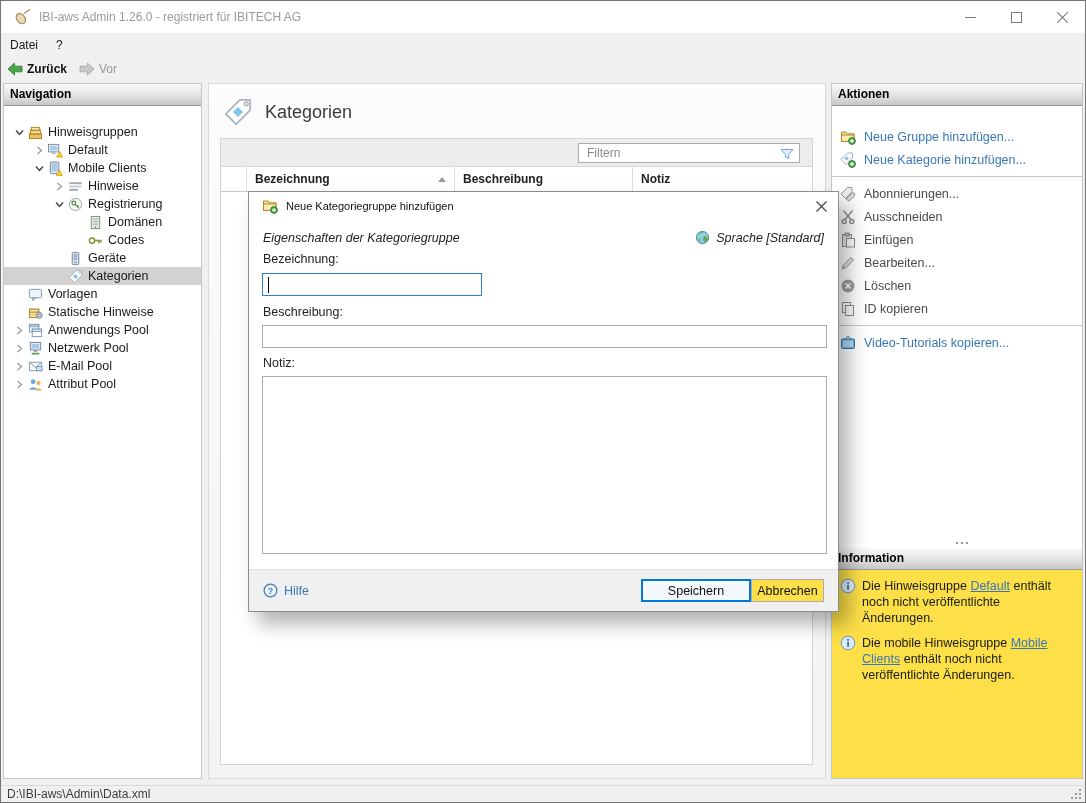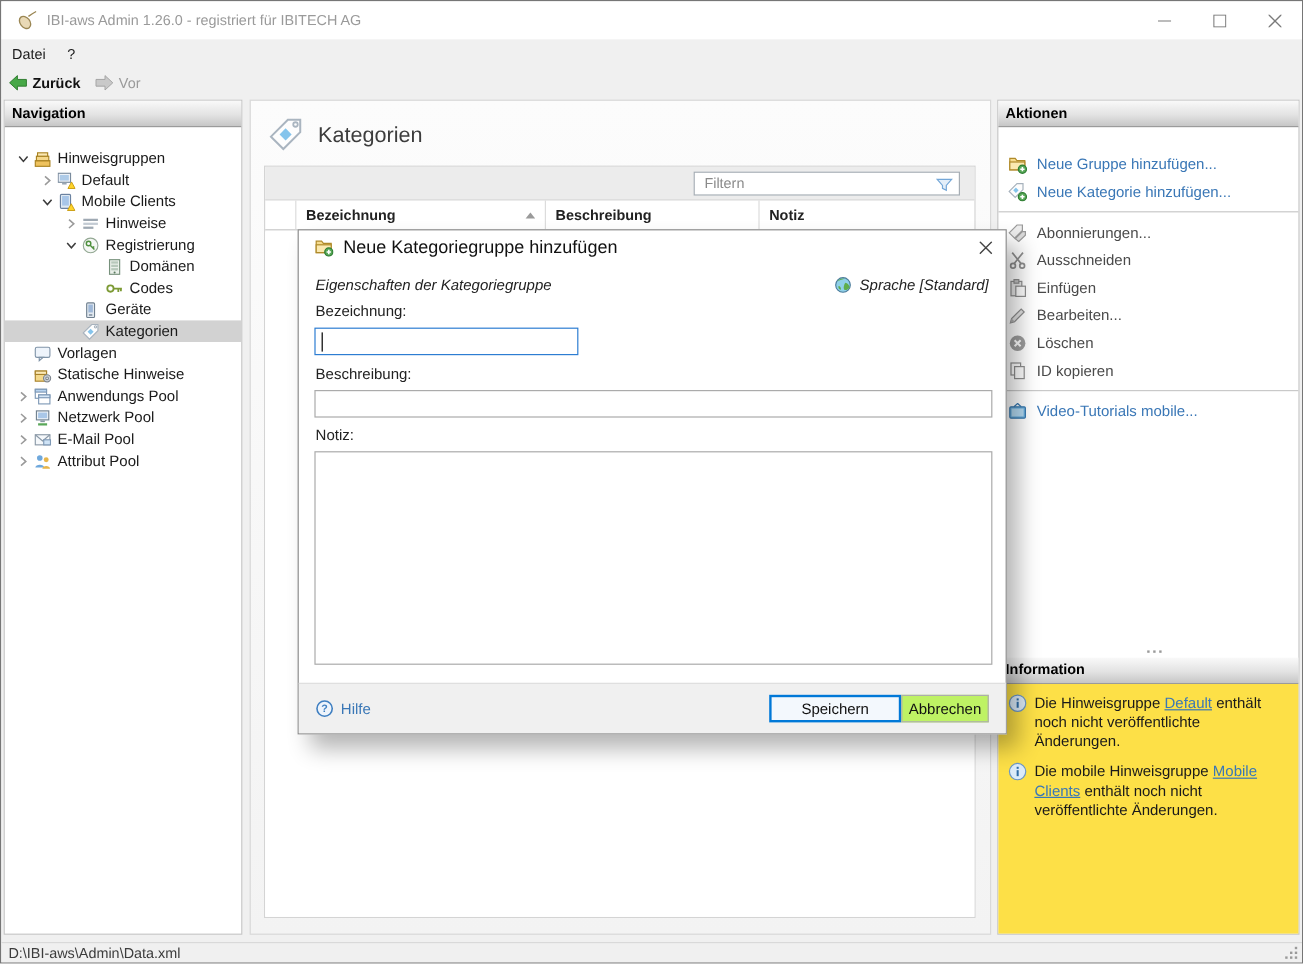--- a/index.html
+++ b/index.html
@@ -68,37 +68,37 @@
   .grip-row{height:11px;display:flex;align-items:center;justify-content:center;}
   .grip-dots{width:2px;height:2px;background:#9a9a9a;box-shadow:5px 0 0 #9a9a9a,10px 0 0 #9a9a9a;}
   .info-body{height:208px;background:#fde047;padding:8px 8px 0 8px;font-size:12.5px;color:#1a1a1a;line-height:16px;overflow:hidden;}
   .info-item{display:flex;gap:6px;margin-bottom:9px;}
   .info-item .iico{flex:none;width:16px;height:16px;margin-top:0;}
   .ilink{color:#3a77b6;text-decoration:underline;}
 
   
   .dialog{position:absolute;left:247px;top:190px;width:591px;height:421px;background:#fff;border:1px solid #8c8c8c;z-index:20;
           box-shadow:10px 12px 18px rgba(0,0,0,.30);}
-  .dlg-titlebar{height:28px;display:flex;align-items:center;padding-left:13px;gap:8px;font-size:15px;color:#111;}
+  .dlg-titlebar{height:28px;display:flex;align-items:center;padding-left:13px;gap:8px;font-size:11px;color:#111;}
   .dlg-close{margin-left:auto;width:34px;height:100%;display:flex;align-items:center;justify-content:center;color:#444;}
   .dlg-section{position:absolute;left:14px;right:14px;top:38px;display:flex;align-items:center;font-size:12.5px;color:#222;font-style:italic;}
   .lang{margin-left:auto;display:flex;align-items:center;gap:6px;}
   .dlg-label{position:absolute;left:14px;font-size:12.5px;color:#222;}
   .fld{position:absolute;background:#fff;}
   .fld input,.fld textarea{width:100%;height:100%;border:none;outline:none;font-family:inherit;font-size:12px;padding:2px 4px;resize:none;background:transparent;}
   .f-bez{left:13px;top:81px;width:220px;height:23px;border:1px solid #2d7dd2;}
   .caret{position:absolute;left:5px;top:3px;width:1px;height:16px;background:#000;}
   .f-bes{left:13px;top:133px;width:565px;height:23px;border:1px solid #ababab;}
   .f-not{left:13px;top:184px;width:565px;height:178px;border:1px solid #ababab;}
   .dlg-footer{position:absolute;left:0;right:0;bottom:0;height:42px;background:#f0f0f0;border-top:1px solid #dfdfdf;display:flex;align-items:center;padding:0 14px;}
   .help-link{display:flex;align-items:center;gap:6px;color:#3a77b6;font-size:12.5px;}
   .btns{margin-left:auto;display:flex;}
   .btn{height:23px;font-size:12.5px;display:flex;align-items:center;justify-content:center;font-family:inherit;}
   .btn-save{width:110px;background:#f3f8fd;border:2px solid #0078d7;color:#111;}
-  .btn-cancel{width:73px;background:#bef264;border:1px solid #adadad;color:#111;}
+  .btn-cancel{width:73px;background:#fde047;border:1px solid #adadad;color:#111;}
 
   
   .statusbar{position:absolute;left:0;right:0;bottom:0;height:17px;background:#f0f0f0;border-top:1px solid #d9d9d9;display:flex;align-items:center;font-size:12px;color:#3c3c3c;padding-left:6px;}
   .resize-grip{position:absolute;right:4px;bottom:3px;width:2px;height:2px;background:#9a9a9a;
     box-shadow:0 0 0 #9a9a9a,-4px 4px 0 #9a9a9a,0 4px 0 #9a9a9a,-8px 8px 0 #9a9a9a,-4px 8px 0 #9a9a9a,0 8px 0 #9a9a9a;transform:translateY(-8px);}
 </style>
 </head>
 <body>
 
 <div class="window">
@@ -507,21 +507,21 @@
         <div class="asep"></div>
 
         <div class="arow link">
           <span class="aico">
               <svg viewBox="0 0 16 16" width="16" height="16">
                 <rect x="1.5" y="4" width="13" height="9.5" rx="1" fill="#6fb3e0" stroke="#3a7ab0"></rect>
                 <rect x="3" y="5.5" width="10" height="6.5" fill="#b4daf2"></rect>
                 <path d="M5 4 L8 1.2 M11 4 L8 1.2" stroke="#3a7ab0" fill="none"></path>
               </svg>
             </span>
-          <span>Video-Tutorials mobile...</span>
+          <span>Video-Tutorials kopieren...</span>
         </div>
       </div>
 
       <div class="rspacer"></div>
 
       <div class="grip-row">
           <span class="grip-dots"></span>
         </div>
 
       <div class="phdr">Information</div>

